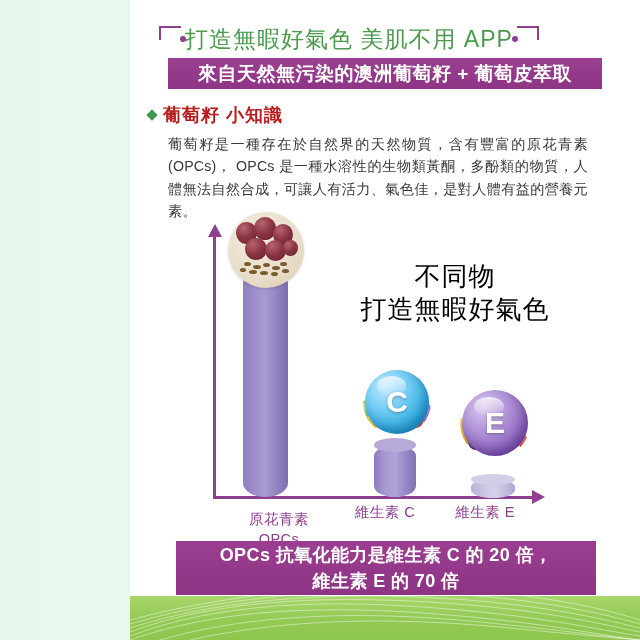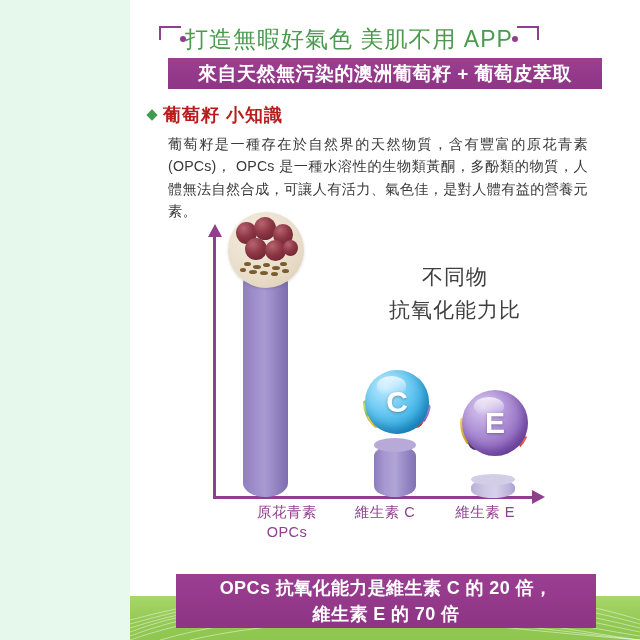--- a/index.html
+++ b/index.html
@@ -174,23 +174,23 @@
     border-bottom: 7px solid transparent;
     border-left: 13px solid #8e3f8e;
   }
 
   .chart-title {
     position: absolute;
     left: 200px;
     top: 32px;
     width: 250px;
     text-align: center;
-    font-size: 21px;
+    font-size: 26px;
     line-height: 33px;
-    color: #404040;
+    color: #000000;
     font-weight: 500;
     letter-spacing: 1px;
   }
 
   
   .bar {
     position: absolute;
     border-radius: 50% / 14px;
   }
   .bar-opc {
@@ -310,21 +310,21 @@
     height: 46px;
   }
   .xlabel {
     position: absolute;
     text-align: center;
     font-size: 14.5px;
     line-height: 20px;
     color: #8e3f8e;
     letter-spacing: 0.5px;
   }
-  .xl-1 { left: 18px;   width: 110px; }
+  .xl-1 { left: 10px;   width: 110px; margin-top: 7px; }
   .xl-2 { left: 125px; width: 92px; }
   .xl-3 { left: 225px; width: 92px; }
 
   
   .footer-box {
     position: absolute;
     left: 176px;
     top: 541px;
     width: 420px;
     height: 54px;
@@ -332,21 +332,20 @@
     color: #ffffff;
     font-size: 18px;
     font-weight: bold;
     line-height: 26px;
     letter-spacing: 0.4px;
     display: flex;
     flex-direction: column;
     align-items: center;
     justify-content: center;
     text-align: center;
-    margin-top: 33px;
   }
 </style>
 </head>
 <body>
 
 <div class="page-bg"></div>
 <div class="card"></div>
 
 <div class="bottom-band">
   <svg viewBox="0 0 510 44" preserveAspectRatio="none">
@@ -384,21 +383,21 @@
 
 <div class="chart">
 
   <div class="axis-y"></div>
   <div class="axis-y-head"></div>
   <div class="axis-x"></div>
   <div class="axis-x-head"></div>
 
   <div class="chart-title">
     <div>不同物</div>
-    <div>抗氧化能力比</div>
+    <div>打造無暇好氣色</div>
   </div>
 
   <div class="bar bar-opc">
     <div class="bar-top"></div>
   </div>
 
   <div class="circ circ-grape">
     <div class="grape-art">
       <div class="gberry" style="left:8px;  top:10px; width:21px; height:22px;"></div>
       <div class="gberry" style="left:26px; top:5px;  width:22px; height:23px;"></div>

